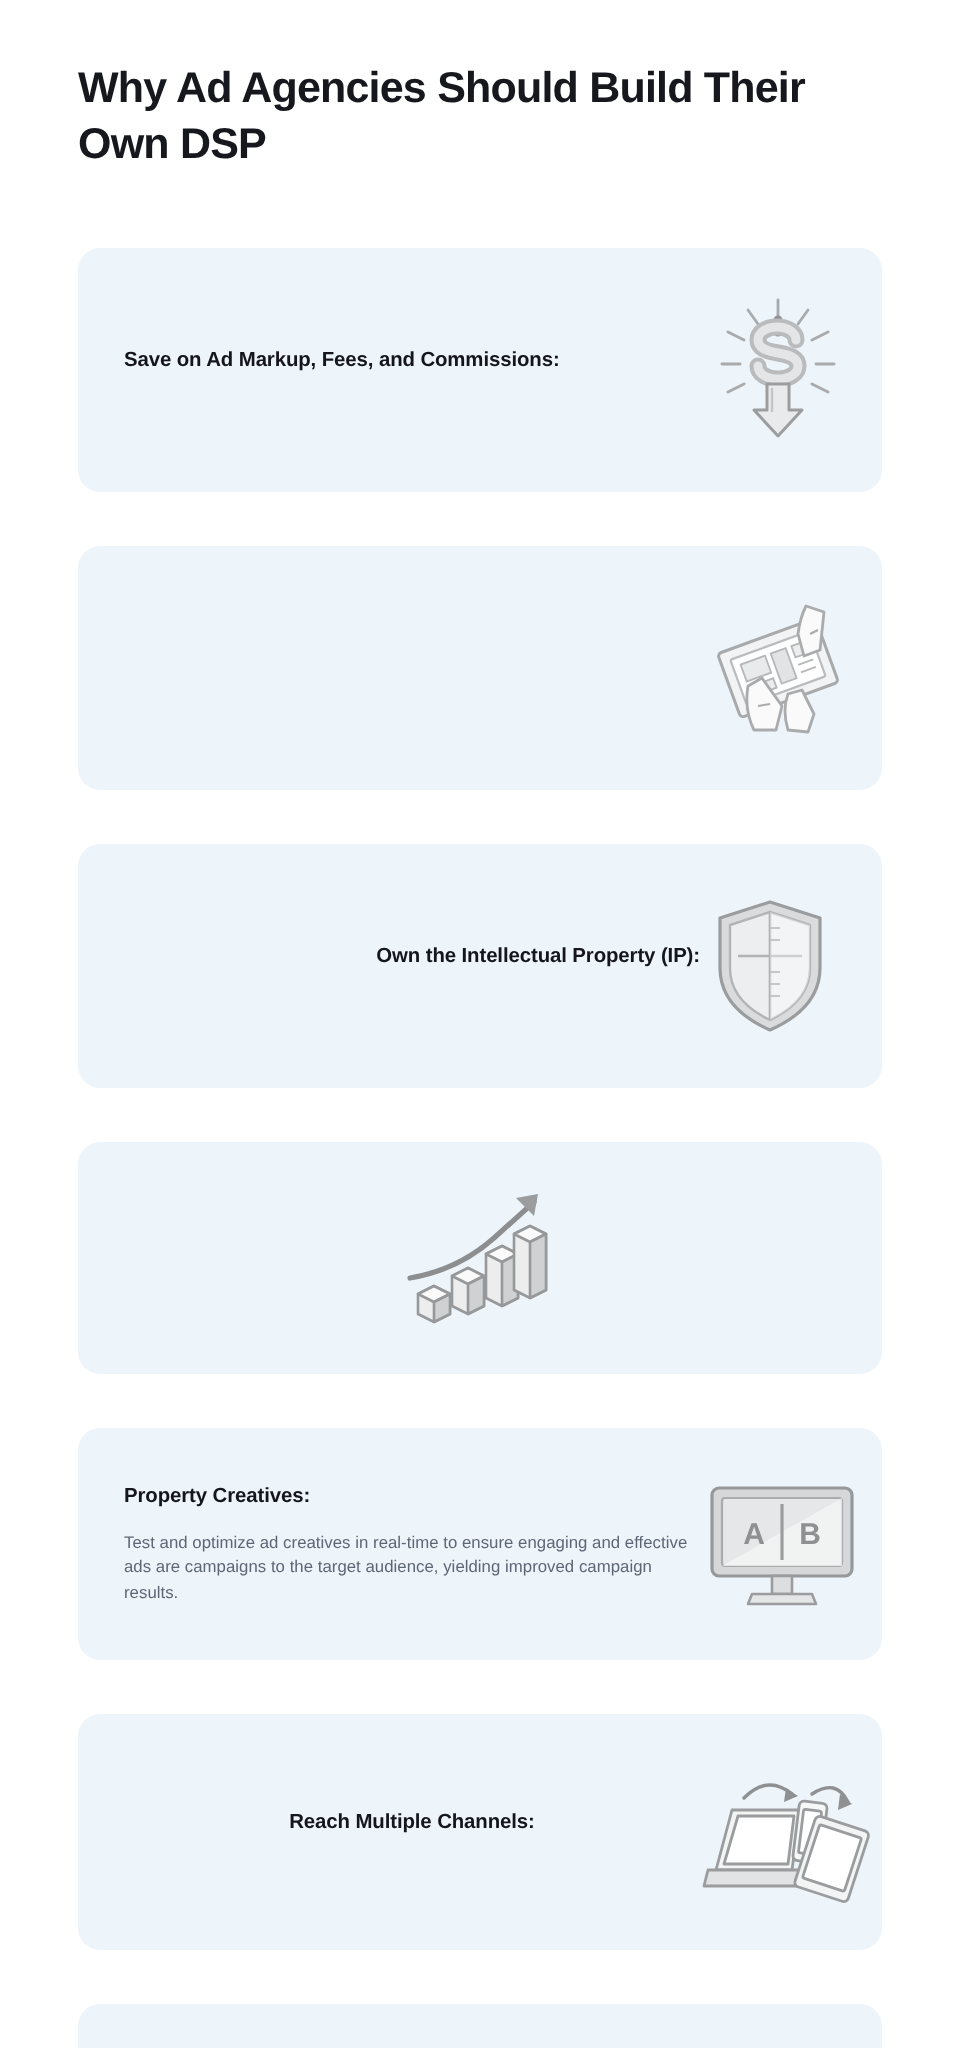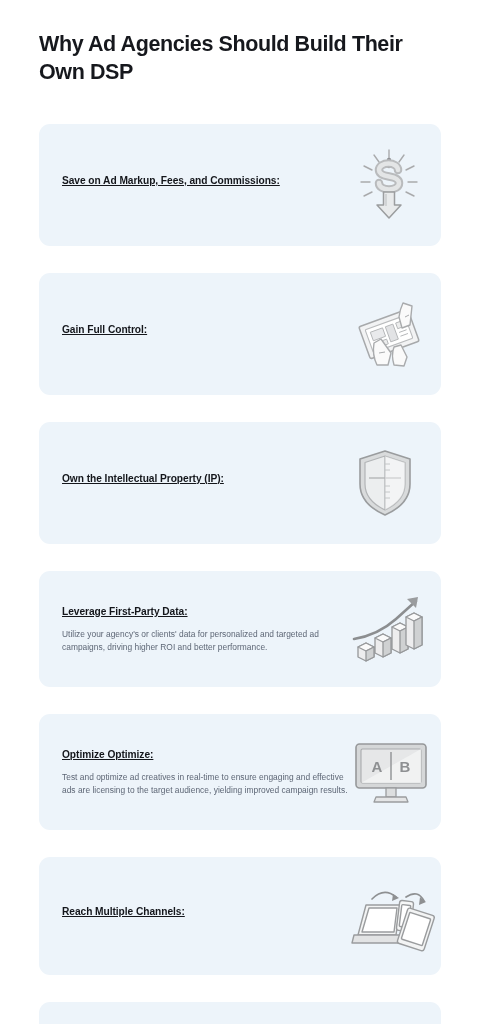--- a/index.html
+++ b/index.html
@@ -59,21 +59,20 @@
     width: 288px;
   }
 
   .card-heading {
     font-size: 10.2px;
     font-weight: 700;
     line-height: 14px;
     color: #14161b;
     letter-spacing: -0.05px;
     margin-bottom: 9px;
-    text-decoration: underline;
   }
 
   .card-body {
     font-size: 8.4px;
     line-height: 12.6px;
     color: #5d6675;
     letter-spacing: 0.02px;
     white-space: pre-wrap;
   }
 
@@ -83,24 +82,24 @@
     align-items: center;
     justify-content: center;
     align-self: center;
   }
 
   .card-icon svg { display: block; }
 
   
   .card.h1 { min-height: 95px; }
   .card.h2 { min-height: 96px; }
-  .card.h3 { min-height: 103px; }
+  .card.h3 { min-height: 103px; text-align: right; }
   .card.h4 { min-height: 95px; }
   .card.h5 { min-height: 103px; }
-  .card.h6 { min-height: 103px; }
+  .card.h6 { min-height: 103px; text-align: center; }
   .card.h7 { min-height: 96px; }
 </style>
 </head>
 <body>
 
 <div class="page">
 
   <h1 class="page-title">Why Ad Agencies Should Build Their Own DSP</h1>
 
   <div class="cards">
@@ -130,21 +129,20 @@
           <g>
             <path d="M33.5 46 L44.5 46 L44.5 59 L51 59 L39 72 L27 59 L33.5 59 Z" fill="#e8eaeb" stroke="#9b9d9f" stroke-width="1.5" stroke-linejoin="round"></path>
             <path d="M36 48 L36 60" stroke="#c2c4c6" stroke-width="1.2"></path>
           </g>
         </svg>
       </div>
     </div>
 
     <div class="card h2">
       <div class="card-text">
-        <div class="card-heading">Gain Full Control:</div>
       </div>
       <div class="card-icon">
         <svg width="78" height="78" viewBox="0 0 78 78">
           <g transform="rotate(-20 39 39)">
             <rect x="13" y="22" width="52" height="34" rx="2" fill="#f2f3f4" stroke="#a7a9ab" stroke-width="1.5"></rect>
             <rect x="18" y="27" width="42" height="24" rx="1" fill="#ffffff" stroke="#b9bbbd" stroke-width="1.1"></rect>
             <rect x="22" y="31" width="13" height="9" fill="#e9eaec" stroke="#b5b7b9" stroke-width="0.9"></rect>
             <rect x="38" y="31" width="8" height="16" fill="#e2e3e5" stroke="#b5b7b9" stroke-width="0.9"></rect>
             <rect x="49" y="31" width="8" height="6" fill="#eceded" stroke="#b5b7b9" stroke-width="0.9"></rect>
             <rect x="22" y="43" width="13" height="5" fill="#eceded" stroke="#b5b7b9" stroke-width="0.9"></rect>
@@ -182,24 +180,20 @@
             <line x1="35" y1="26" x2="40" y2="26"></line>
             <line x1="35" y1="42" x2="40" y2="42"></line>
             <line x1="35" y1="48" x2="40" y2="48"></line>
             <line x1="35" y1="54" x2="40" y2="54"></line>
           </g>
         </svg>
       </div>
     </div>
 
     <div class="card h4">
-      <div class="card-text">
-        <div class="card-heading">Leverage First-Party Data:</div>
-        <div class="card-body">Utilize your agency's or clients' data for personalized and targeted ad campaigns, driving higher ROI and better performance.</div>
-      </div>
       <div class="card-icon">
         <svg width="80" height="72" viewBox="0 0 80 72">
           <g stroke="#96989a" stroke-width="1.3" stroke-linejoin="round">
             <g fill="#ededee">
               <path d="M8 54 L16 50 L24 54 L24 64 L16 68 L8 64 Z"></path>
               <path d="M8 54 L16 50 L24 54 L16 58 Z" fill="#fafafa"></path>
               <path d="M16 58 L24 54 L24 64 L16 68 Z" fill="#cfd1d2"></path>
             </g>
             <g fill="#ededee">
               <path d="M25 45 L33 41 L41 45 L41 60 L33 64 L25 60 Z"></path>
@@ -218,22 +212,22 @@
             </g>
           </g>
           <path d="M4 46 Q28 42 46 26 Q56 17 66 8" fill="none" stroke="#8c8e90" stroke-width="2.6" stroke-linecap="round"></path>
           <path d="M57 6 L68 4 L66 15 Z" fill="#9a9c9e"></path>
         </svg>
       </div>
     </div>
 
     <div class="card h5">
       <div class="card-text">
-        <div class="card-heading">Optimize Optimize:</div>
-        <div class="card-body">Test and optimize ad creatives in real-time to ensure engaging and effective ads are licensing to the target audience, yielding improved campaign results.</div>
+        <div class="card-heading">Property Creatives:</div>
+        <div class="card-body">Test and optimize ad creatives in real-time to ensure engaging and effective ads are campaigns to the target audience, yielding improved campaign results.</div>
       </div>
       <div class="card-icon">
         <svg width="82" height="72" viewBox="0 0 82 72">
           <rect x="6" y="8" width="70" height="44" rx="3.5" fill="#d5d7d8" stroke="#96989a" stroke-width="1.6"></rect>
           <rect x="11" y="13" width="60" height="34" rx="1.5" fill="#e6e7e8" stroke="#a9abad" stroke-width="1.1"></rect>
           <path d="M11 47 L71 13 L71 47 Z" fill="#f4f5f5" opacity="0.75"></path>
           <line x1="41" y1="16" x2="41" y2="44" stroke="#9a9c9e" stroke-width="1.6"></line>
           <text x="27" y="36" font-family="'Liberation Sans', sans-serif" font-size="15" font-weight="700" fill="#8e9092" text-anchor="middle">A</text>
           <text x="55" y="36" font-family="'Liberation Sans', sans-serif" font-size="15" font-weight="700" fill="#8e9092" text-anchor="middle">B</text>
           <rect x="36" y="52" width="10" height="9" fill="#dcdedf" stroke="#9a9c9e" stroke-width="1.3"></rect>

